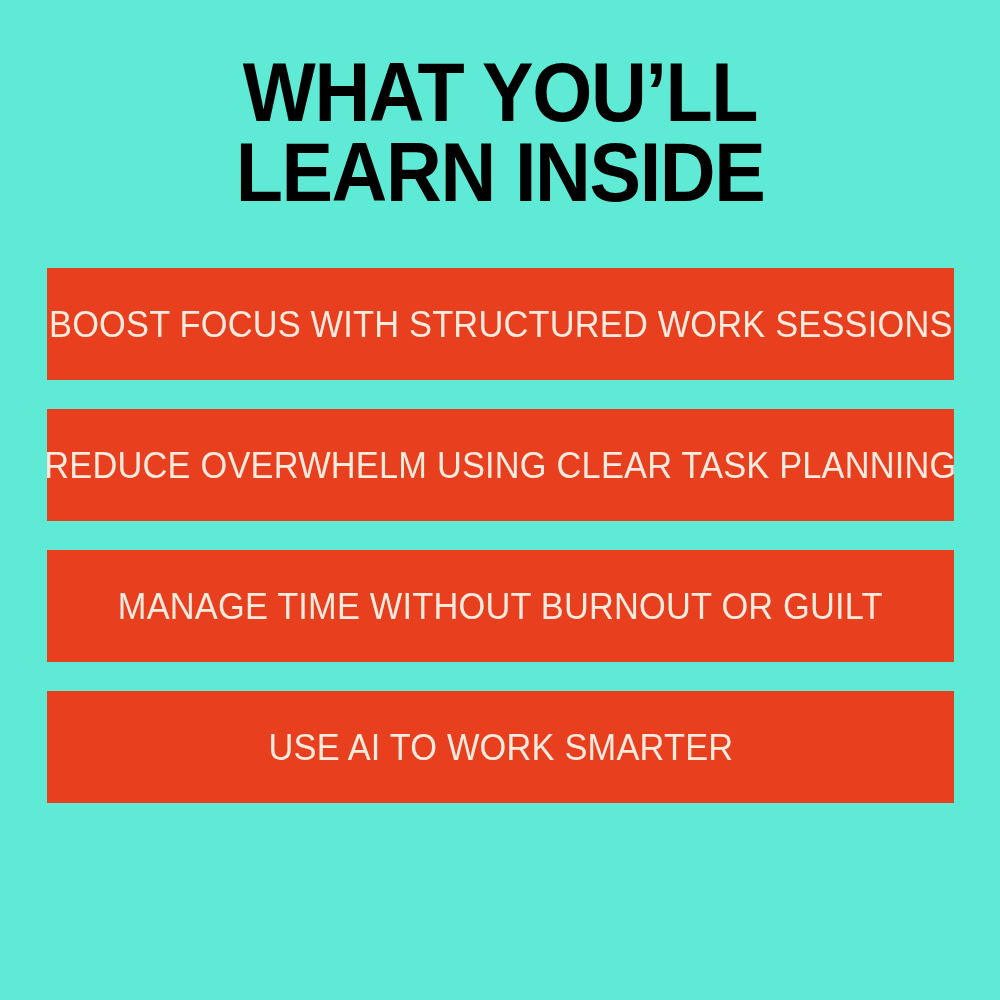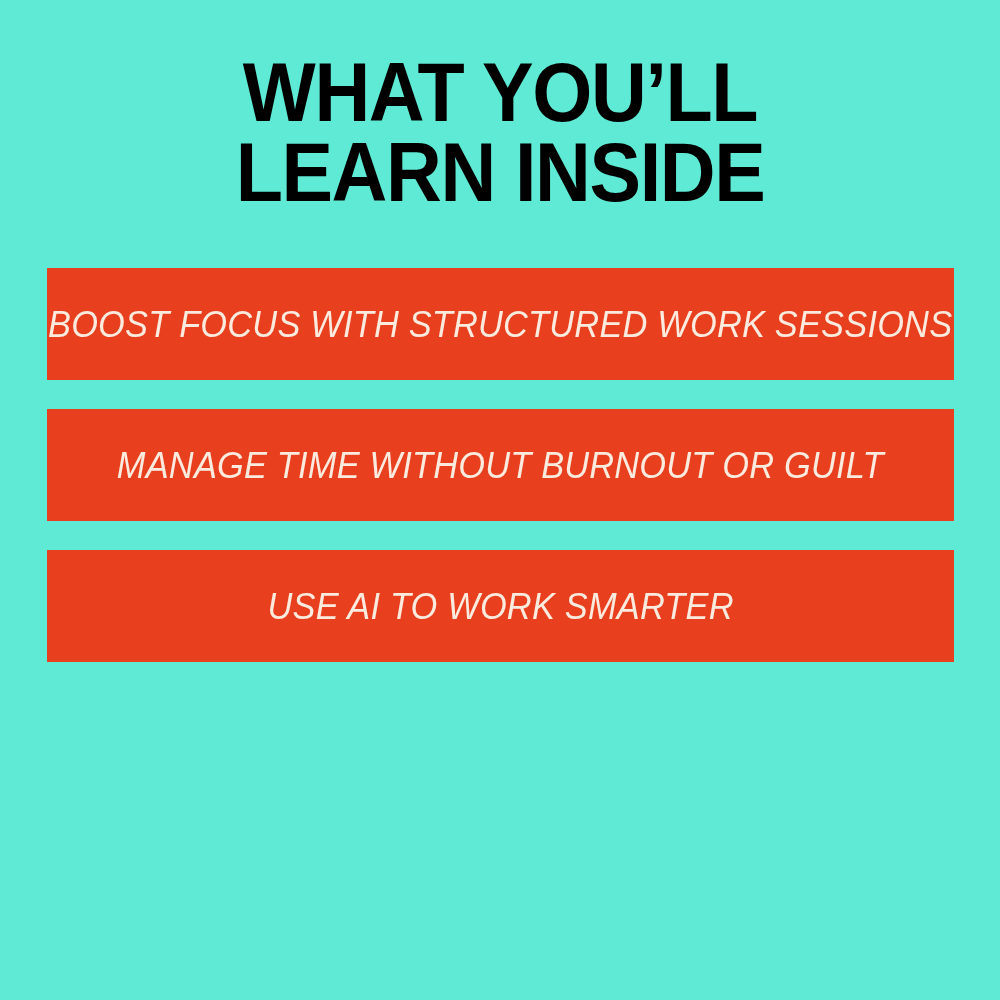--- a/index.html
+++ b/index.html
@@ -44,21 +44,20 @@
     display: block;
     white-space: nowrap;
   }
 
   
   .bars {
     position: absolute;
     left: 47px;
     top: 268px;
     width: 734px;
-    font-style: italic;
   }
   .bar {
     position: relative;
     width: 907px;
     height: 112px;
     background: #e8401f;
     margin-bottom: 29px;
     display: flex;
     align-items: center;
     justify-content: center;
@@ -88,20 +87,23 @@
     <span class="hline">WHAT YOU’LL</span>
     <span class="hline">LEARN INSIDE</span>
   </div>
 
   <div class="bars">
 
     <div class="bar">
       <span class="bar-label">BOOST FOCUS WITH STRUCTURED WORK SESSIONS</span>
     </div>
 
+    <div class="bar">
+      <span class="bar-label">REDUCE OVERWHELM USING CLEAR TASK PLANNING</span>
+    </div>
 
 
     <div class="bar">
       <span class="bar-label">MANAGE TIME WITHOUT BURNOUT OR GUILT</span>
     </div>
 
     <div class="bar">
       <span class="bar-label">USE AI TO WORK SMARTER</span>
     </div>
 

